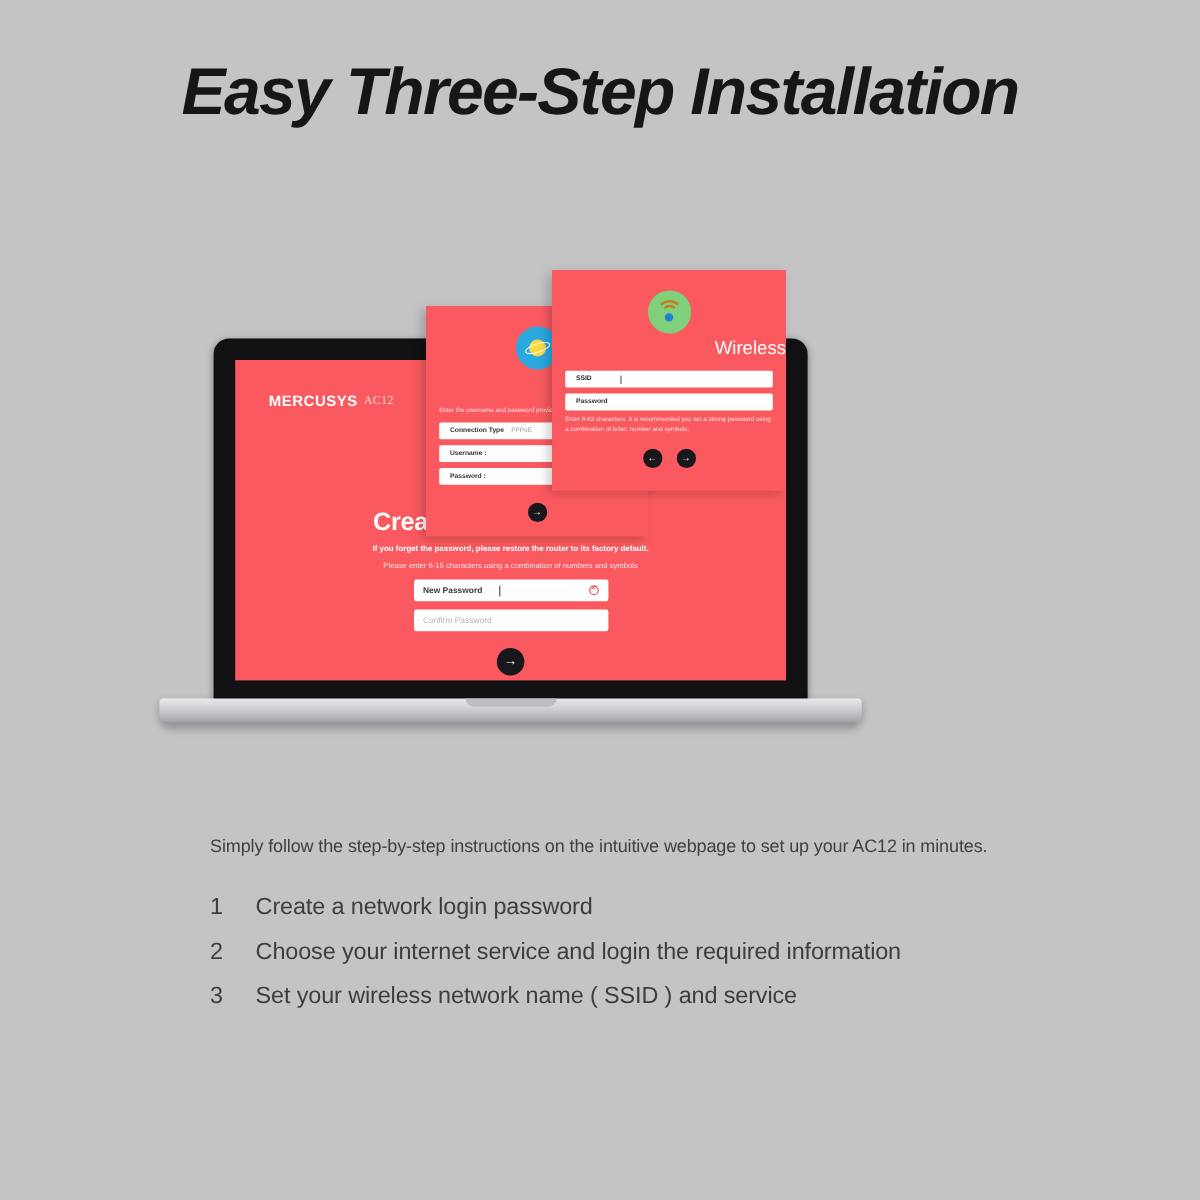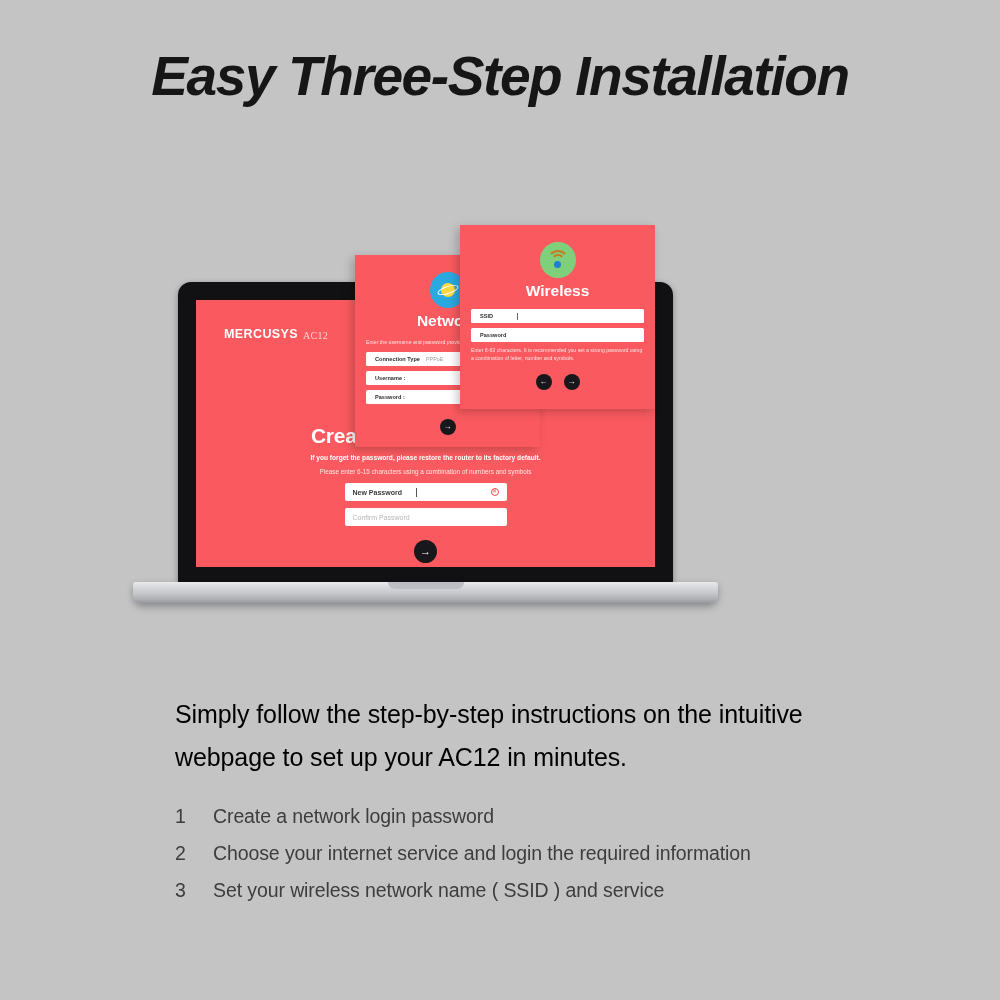--- a/index.html
+++ b/index.html
@@ -104,21 +104,21 @@
     background: #bcbec3;
     border-radius: 0 0 7px 7px;
   }
 
   
   .brand {
     position: absolute;
     left: 28px;
     top: 27px;
     display: flex;
-    align-items: flex-end;
+    align-items: center;
     gap: 5px;
   }
   .brand-name {
     color: #ffffff;
     font-size: 12.5px;
     font-weight: bold;
     letter-spacing: 0.4px;
   }
   .brand-model {
     color: #ffd2d2;
@@ -321,23 +321,22 @@
     margin-left: -3.5px;
     width: 7px;
     height: 7px;
     border-radius: 50%;
     background: #1f7fd4;
   }
 
   .card-title {
     color: #ffffff;
     font-size: 15.5px;
-    text-align: center;
+    text-align: right;
     margin-bottom: 9px;
-    font-weight: bold;
   }
   .card-note {
     color: #ffe0e0;
     font-size: 5.2px;
     line-height: 1.5;
     padding: 0 11px;
     margin-bottom: 5px;
   }
   .card-field {
     height: 14px;
@@ -386,23 +385,23 @@
   .card-nav.single { margin-top: 15px; }
 
   
   .copy {
     position: absolute;
     left: 175px;
     top: 693px;
     width: 680px;
   }
   .lede {
-    font-size: 25px;
+    font-size: 15px;
     line-height: 1.72;
-    color: #000000;
+    color: #404040;
     letter-spacing: -0.1px;
     margin-bottom: 26px;
   }
   .steps { list-style: none; }
   .step {
     display: flex;
     align-items: baseline;
     margin-bottom: 14px;
   }
   .step-num {

